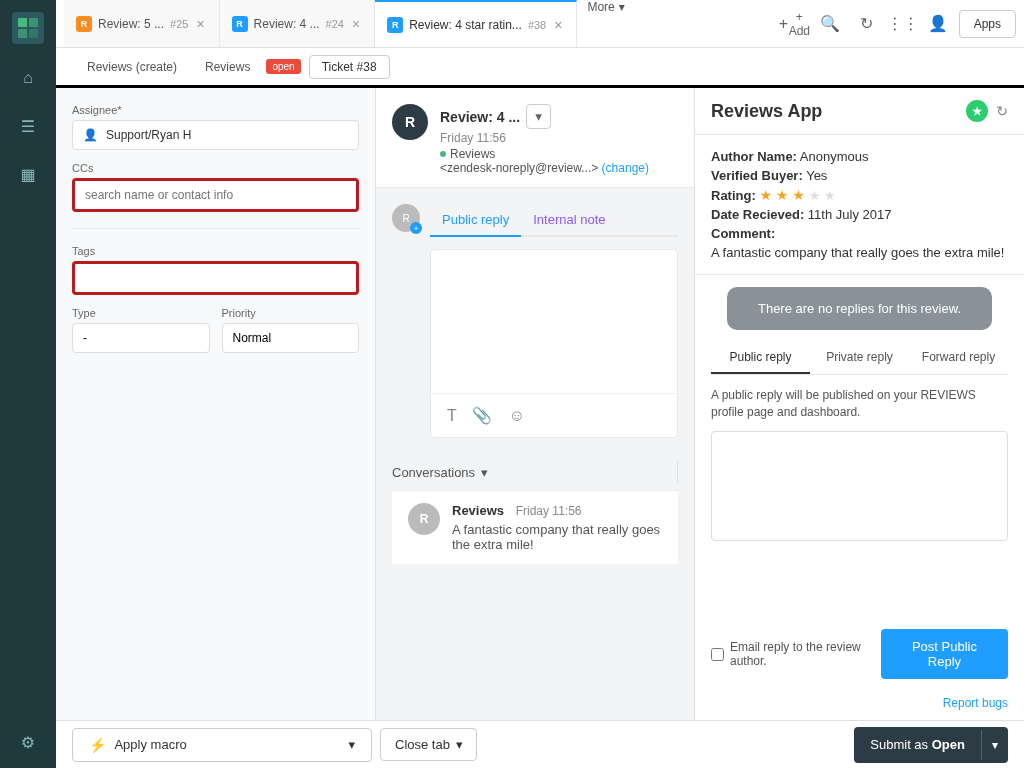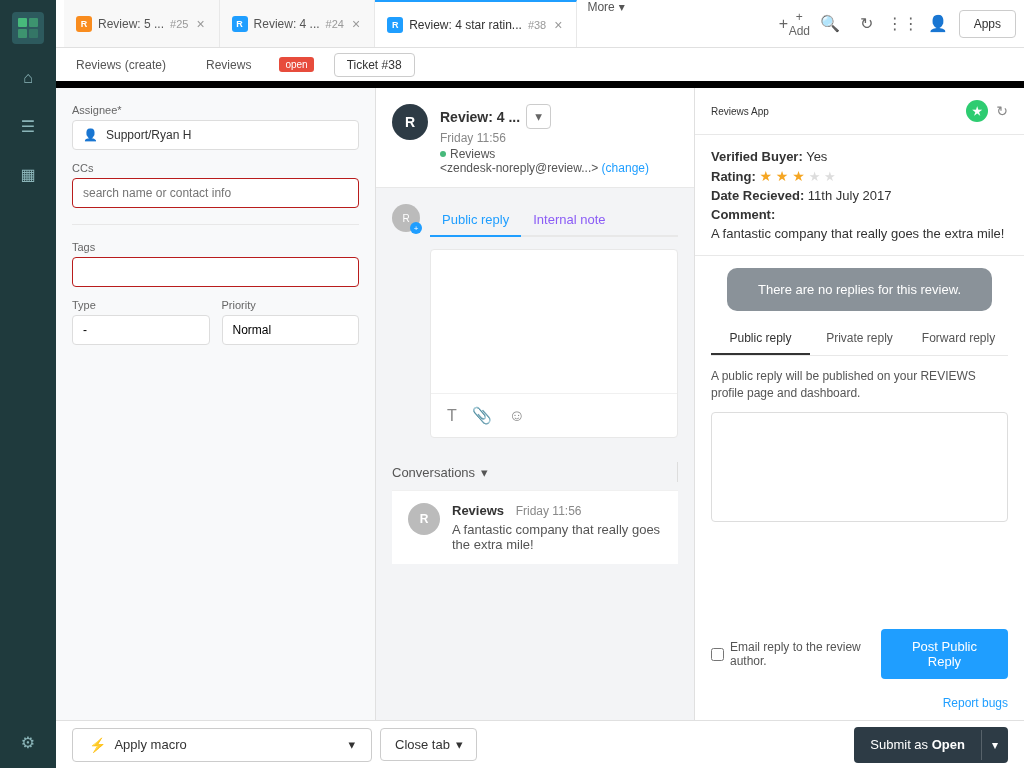--- a/index.html
+++ b/index.html
@@ -20,32 +20,32 @@
     .tab-icon { width: 16px; height: 16px; background: #47b97b; border-radius: 3px; display: flex; align-items: center; justify-content: center; color: white; font-size: 9px; font-weight: bold; flex-shrink: 0; }
     .tab-icon.orange { background: #f98c1e; }
     .tab-icon.blue { background: #1f9eff; }
     .tab-close { color: #999; font-size: 14px; margin-left: auto; padding: 2px; }
     .tabs-more { display: flex; align-items: flex-start; gap: 4px; padding: 0 10px; height: 100%; color: #555; cursor: pointer; font-size: 12px; }
     .tabs-actions { margin-left: auto; display: flex; align-items: center; gap: 4px; }
     .tabs-actions .action-btn { width: 32px; height: 32px; display: flex; align-items: center; justify-content: center; border-radius: 50%; border: none; background: none; cursor: pointer; color: #666; font-size: 16px; }
     .apps-btn { padding: 6px 14px; border: 1px solid #ccc; background: white; border-radius: 4px; font-size: 12px; cursor: pointer; color: #333; }
 
     
-    .breadcrumb-bar { background: #fff; border-bottom: 7px solid #000000; display: flex; align-items: center; padding: 0 8px; height: 40px; gap: 16px; }
+    .breadcrumb-bar { background: #fff; border-bottom: 3px solid #000000; display: flex; align-items: center; padding: 0 19px; height: 40px; gap: 4px; }
     .breadcrumb-item { padding: 4px 12px; font-size: 12px; color: #555; cursor: pointer; border-radius: 4px; }
     .breadcrumb-ticket { padding: 4px 12px; font-size: 12px; color: #333; background: white; border: 1px solid #ccc; border-radius: 4px; }
     .breadcrumb-badge { background: #e74c3c; color: white; font-size: 10px; padding: 2px 6px; border-radius: 3px; margin-right: 4px; }
 
     
     .content { flex: 1; display: flex; overflow: hidden; }
 
     
     .left-panel { width: 320px; background: #f8f9fa; border-right: 1px solid #e0e0e0; padding: 16px; display: flex; flex-direction: column; gap: 12px; overflow-y: auto; flex-shrink: 0; }
     .field-label { font-size: 11px; color: #666; margin-bottom: 4px; }
-    .field-input { width: 100%; padding: 7px 10px; border: 1px solid #b91c1c; border-radius: 4px; font-size: 12px; background: white; color: #333; }
+    .field-input { width: 100%; padding: 7px 10px; border: 3px solid #b91c1c; border-radius: 4px; font-size: 12px; background: white; color: #333; }
     .assignee-field { display: flex; align-items: center; gap: 8px; width: 100%; padding: 7px 10px; border: 1px solid #ddd; border-radius: 4px; font-size: 12px; background: white; }
     .person-icon { color: #666; font-size: 12px; }
     .row-fields { display: flex; gap: 12px; }
     .row-fields .field-group { flex: 1; }
     .select-field { width: 100%; padding: 7px 10px; border: 1px solid #ddd; border-radius: 4px; font-size: 12px; background: white; appearance: none; cursor: pointer; }
     .separator { height: 1px; background: #e8e8e8; margin: 4px 0; }
 
     
     .middle-panel { flex: 1; display: flex; flex-direction: column; overflow: hidden; }
     .ticket-header { padding: 16px 16px 12px; border-bottom: 1px solid #e8e8e8; background: white; display: flex; gap: 12px; }
@@ -70,21 +70,21 @@
     .toolbar-btn { background: none; border: none; cursor: pointer; color: #888; font-size: 16px; padding: 4px; }
     .conversations-toggle { display: flex; align-items: center; gap: 6px; cursor: pointer; color: #555; font-size: 13px; padding: 8px 0; }
     .conv-item { display: flex; gap: 12px; padding: 12px 16px; border-top: 1px solid #f0f0f0; background: white; }
     .conv-content .author { font-weight: 600; font-size: 13px; }
     .conv-content .time { color: #888; font-size: 12px; }
     .conv-content .text { font-size: 13px; color: #555; margin-top: 4px; }
 
     
     .right-panel { width: 330px; background: #fff; border-left: 1px solid #e0e0e0; display: flex; flex-direction: column; overflow: hidden; flex-shrink: 0; }
     .right-panel-header { display: flex; align-items: center; justify-content: space-between; padding: 12px 16px; border-bottom: 1px solid #e8e8e8; }
-    .right-panel-title { font-size: 10px; font-weight: 400; color: #333; }
+    .right-panel-title { font-size: 18px; font-weight: 700; color: #333; }
     .green-circle { width: 22px; height: 22px; background: #2ecc71; border-radius: 50%; display: flex; align-items: center; justify-content: center; color: white; font-size: 11px; font-weight: bold; }
     .refresh-btn { background: none; border: none; cursor: pointer; color: #888; font-size: 14px; }
     .review-details { padding: 14px 16px; border-bottom: 1px solid #e8e8e8; }
     .review-details .detail-row { margin-bottom: 4px; font-size: 13px; }
     .detail-row span.label { font-weight: 600; }
     .stars { color: #f5a623; font-size: 14px; }
     .star-empty { color: #ddd; }
     .no-replies-box { background: #8a9299; color: white; text-align: center; padding: 14px 16px; font-size: 13px; margin: 0 16px 12px; border-radius: 10px; }
     .reply-type-tabs { display: flex; border-bottom: 1px solid #e8e8e8; margin: 0 16px 12px; }
     .reply-type-tab { flex: 1; padding: 8px 4px; text-align: center; font-size: 12px; color: #555; cursor: pointer; border-bottom: 2px solid transparent; }
@@ -282,20 +282,24 @@
       <div class="right-panel-header">
         <span class="right-panel-title">Reviews App</span>
         <div style="display:flex;align-items:center;gap:8px;">
           <div class="green-circle">★</div>
           <button class="refresh-btn">↻</button>
         </div>
       </div>
 
       <div class="review-details">
         <div class="detail-row">
+          <span class="label">Author Name:</span>
+          <span>Anonymous</span>
+        </div>
+        <div class="detail-row">
           <span class="label">Verified Buyer:</span>
           <span>Yes</span>
         </div>
         <div class="detail-row">
           <span class="label">Rating:</span>
           <span class="stars">★ ★ ★ </span><span class="star-empty">★ ★</span>
         </div>
         <div class="detail-row">
           <span class="label">Date Recieved:</span>
           <span>11th July 2017</span>

